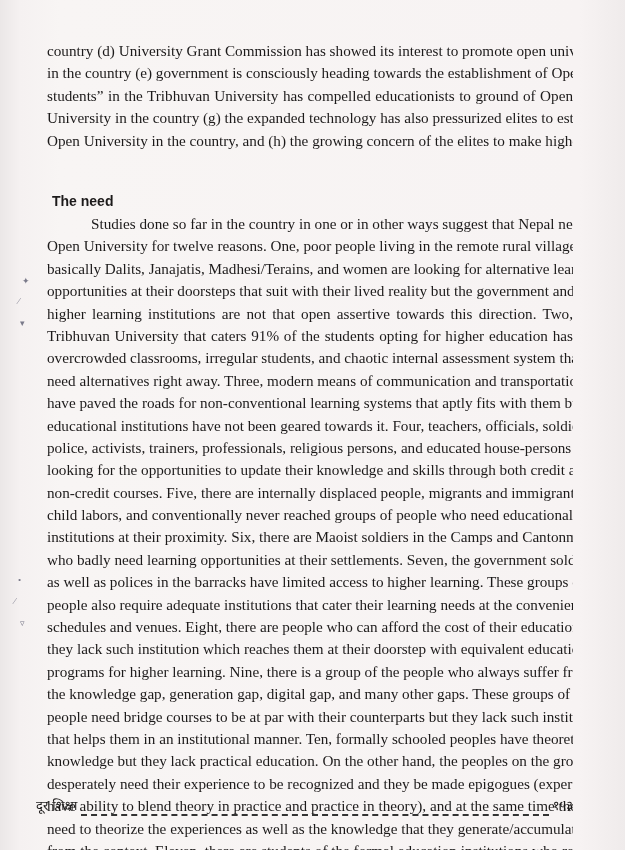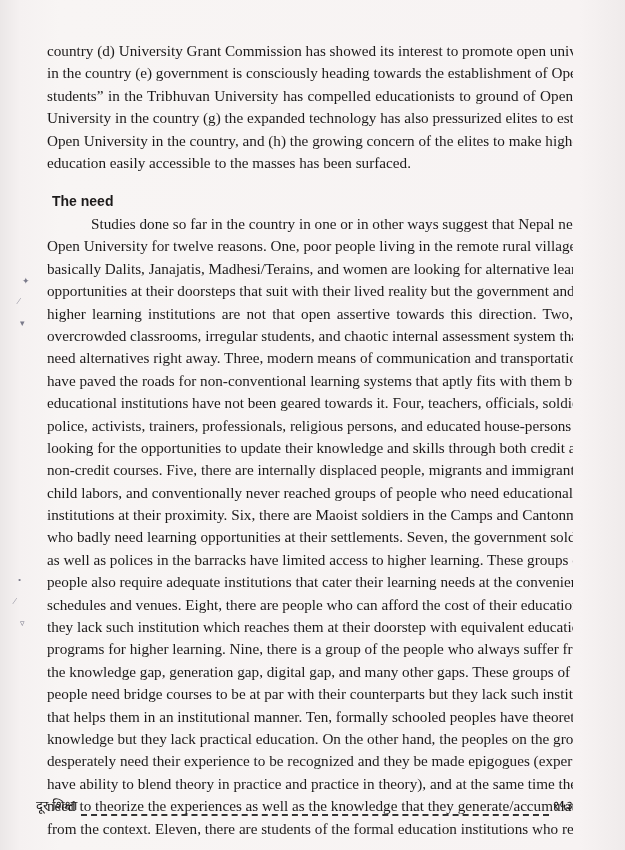--- a/index.html
+++ b/index.html
@@ -51,31 +51,31 @@
 <body>
 
 <div class="page">
 
   <div class="text-block" id="intro">
       <span class="line">country (d) University Grant Commission has showed its interest to promote open university</span>
       <span class="line">in the country (e) government is consciously heading towards the establishment of Open</span>
       <span class="line">students” in the Tribhuvan University has compelled educationists to ground of Open</span>
       <span class="line">University in the country (g) the expanded technology has also pressurized elites to establish</span>
       <span class="line">Open University in the country, and (h) the growing concern of the elites to make higher</span>
-      <span class="line last">education easily accessible to the masses has been surfaced.</span>
     </div>
 
   <div class="heading">The need</div>
 
   <div class="text-block" id="body-para">
       <span class="line indent">Studies done so far in the country in one or in other ways suggest that Nepal needs</span>
       <span class="line">Open University for twelve reasons. One, poor people living in the remote rural villages</span>
       <span class="line">basically Dalits, Janajatis, Madhesi/Terains, and women are looking for alternative learning</span>
       <span class="line">opportunities at their doorsteps that suit with their lived reality but the government and the</span>
       <span class="line">higher learning institutions are not that open assertive towards this direction.  Two,</span>
+      <span class="line">Tribhuvan University that caters 91% of the students opting for higher education has</span>
       <span class="line">overcrowded classrooms, irregular students, and chaotic internal assessment system that</span>
       <span class="line">need alternatives right away. Three, modern means of communication and transportation</span>
       <span class="line">have paved the roads for non-conventional learning systems that aptly fits with them but the</span>
       <span class="line">educational institutions have not been geared towards it.  Four, teachers, officials, soldiers,</span>
       <span class="line">police, activists, trainers, professionals, religious persons, and educated house-persons are</span>
       <span class="line">looking for the opportunities to update their knowledge and skills through both credit and</span>
       <span class="line">non-credit courses.  Five, there are internally displaced people, migrants and immigrants,</span>
       <span class="line">child labors, and conventionally never reached groups of people who need educational</span>
       <span class="line">institutions at their proximity.  Six, there are Maoist soldiers in the Camps and Cantonments</span>
       <span class="line">who badly need learning opportunities at their settlements.  Seven, the government soldiers</span>

